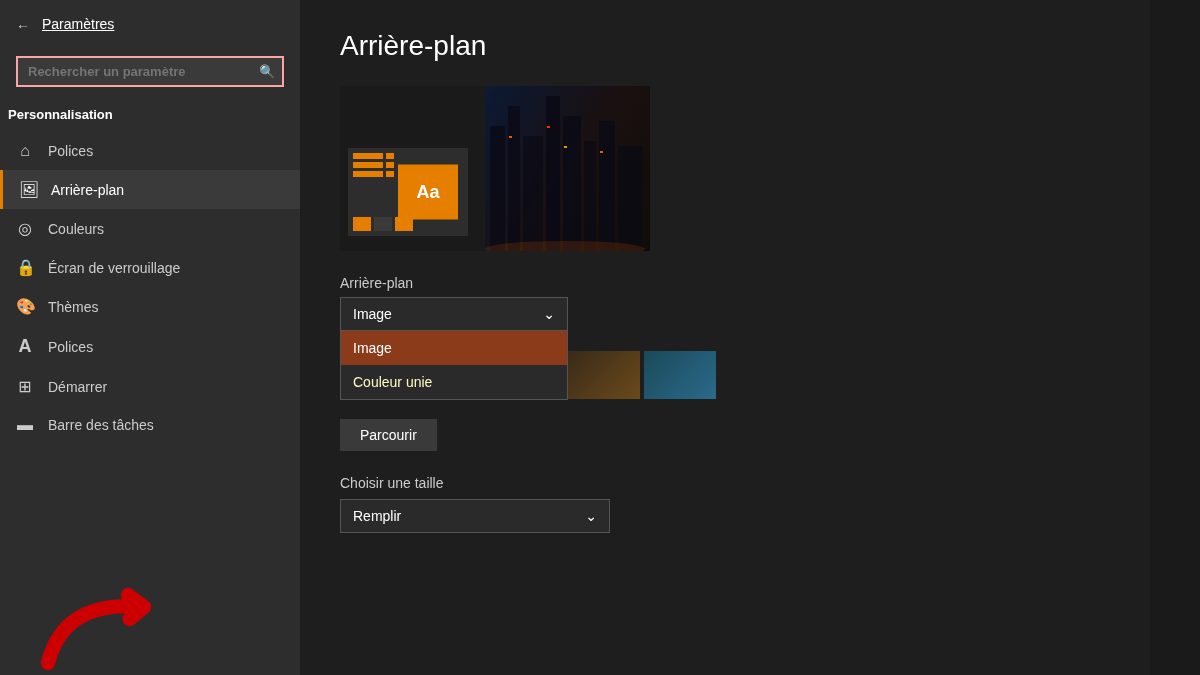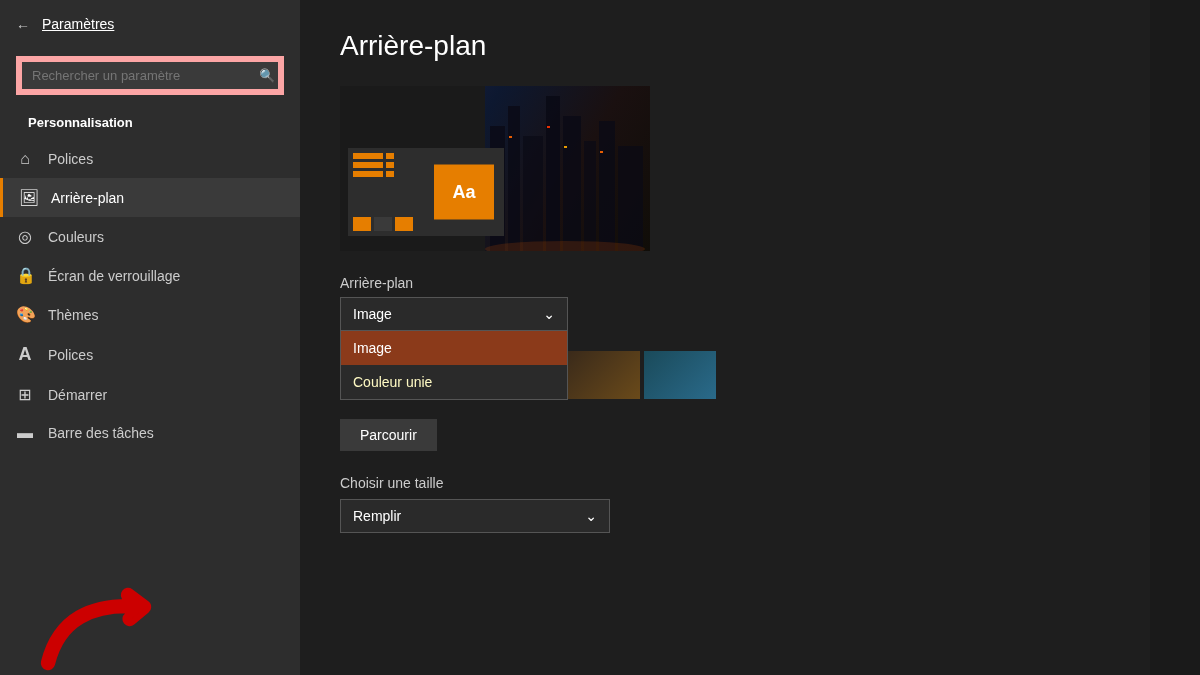--- a/index.html
+++ b/index.html
@@ -52,39 +52,40 @@
     .sidebar-search {
       margin: 8px 16px 12px;
       position: relative;
       display: flex;
       align-items: center;
     }
 
     .sidebar-search input {
       width: 100%;
       background: #3a3a3a;
-      border: 6px solid #fca5a5;
+      border: 2px solid #fca5a5;
       color: #ccc;
       padding: 6px 32px 6px 10px;
       font-size: 13px;
       outline: none;
+      font-weight: bold;
     }
 
     .sidebar-search .search-icon-span {
       position: absolute;
       right: 8px;
       color: #aaa;
       font-size: 13px;
     }
 
     .sidebar-section-title {
       color: #fff;
       font-size: 13px;
       font-weight: 600;
-      padding: 8px 28px 10px;
+      padding: 8px 8px 10px;
     }
 
     .sidebar-nav {
       display: flex;
       flex-direction: column;
     }
 
     .sidebar-item {
       display: flex;
       align-items: center;
@@ -356,21 +357,21 @@
         <rect x="29" y="50" width="3" height="2" fill="#ff6600" opacity="0.9"></rect>
         <rect x="67" y="40" width="3" height="2" fill="#ff3300" opacity="0.9"></rect>
         <rect x="84" y="60" width="3" height="2" fill="#ffaa00" opacity="0.9"></rect>
         <rect x="120" y="65" width="3" height="2" fill="#ff6600" opacity="0.9"></rect>
 
         <ellipse cx="85" cy="163" rx="80" ry="8" fill="#ff6600" opacity="0.15"></ellipse>
       </svg>
 
       <div style="position:absolute;top:0;left:0;width:145px;height:100%;background:#1a1a1a;"></div>
 
-      <div style="position:absolute;bottom:15px;left:8px;width:156px;height:88px;background:#2d2d2d;display:flex;align-items:center;justify-content:center;padding-left:16px;">
+      <div style="position:absolute;bottom:15px;left:8px;width:120px;height:88px;background:#2d2d2d;display:flex;align-items:center;justify-content:center;padding-left:16px;">
 
         <div style="position:absolute;left:5px;top:5px;display:flex;flex-direction:column;gap:3px;">
           <div style="display:flex;gap:3px;">
             <div style="width:30px;height:6px;background:#e67e00;"></div>
             <div style="width:8px;height:6px;background:#e67e00;"></div>
           </div>
           <div style="display:flex;gap:3px;">
             <div style="width:30px;height:6px;background:#e67e00;"></div>
             <div style="width:8px;height:6px;background:#e67e00;"></div>
           </div>

